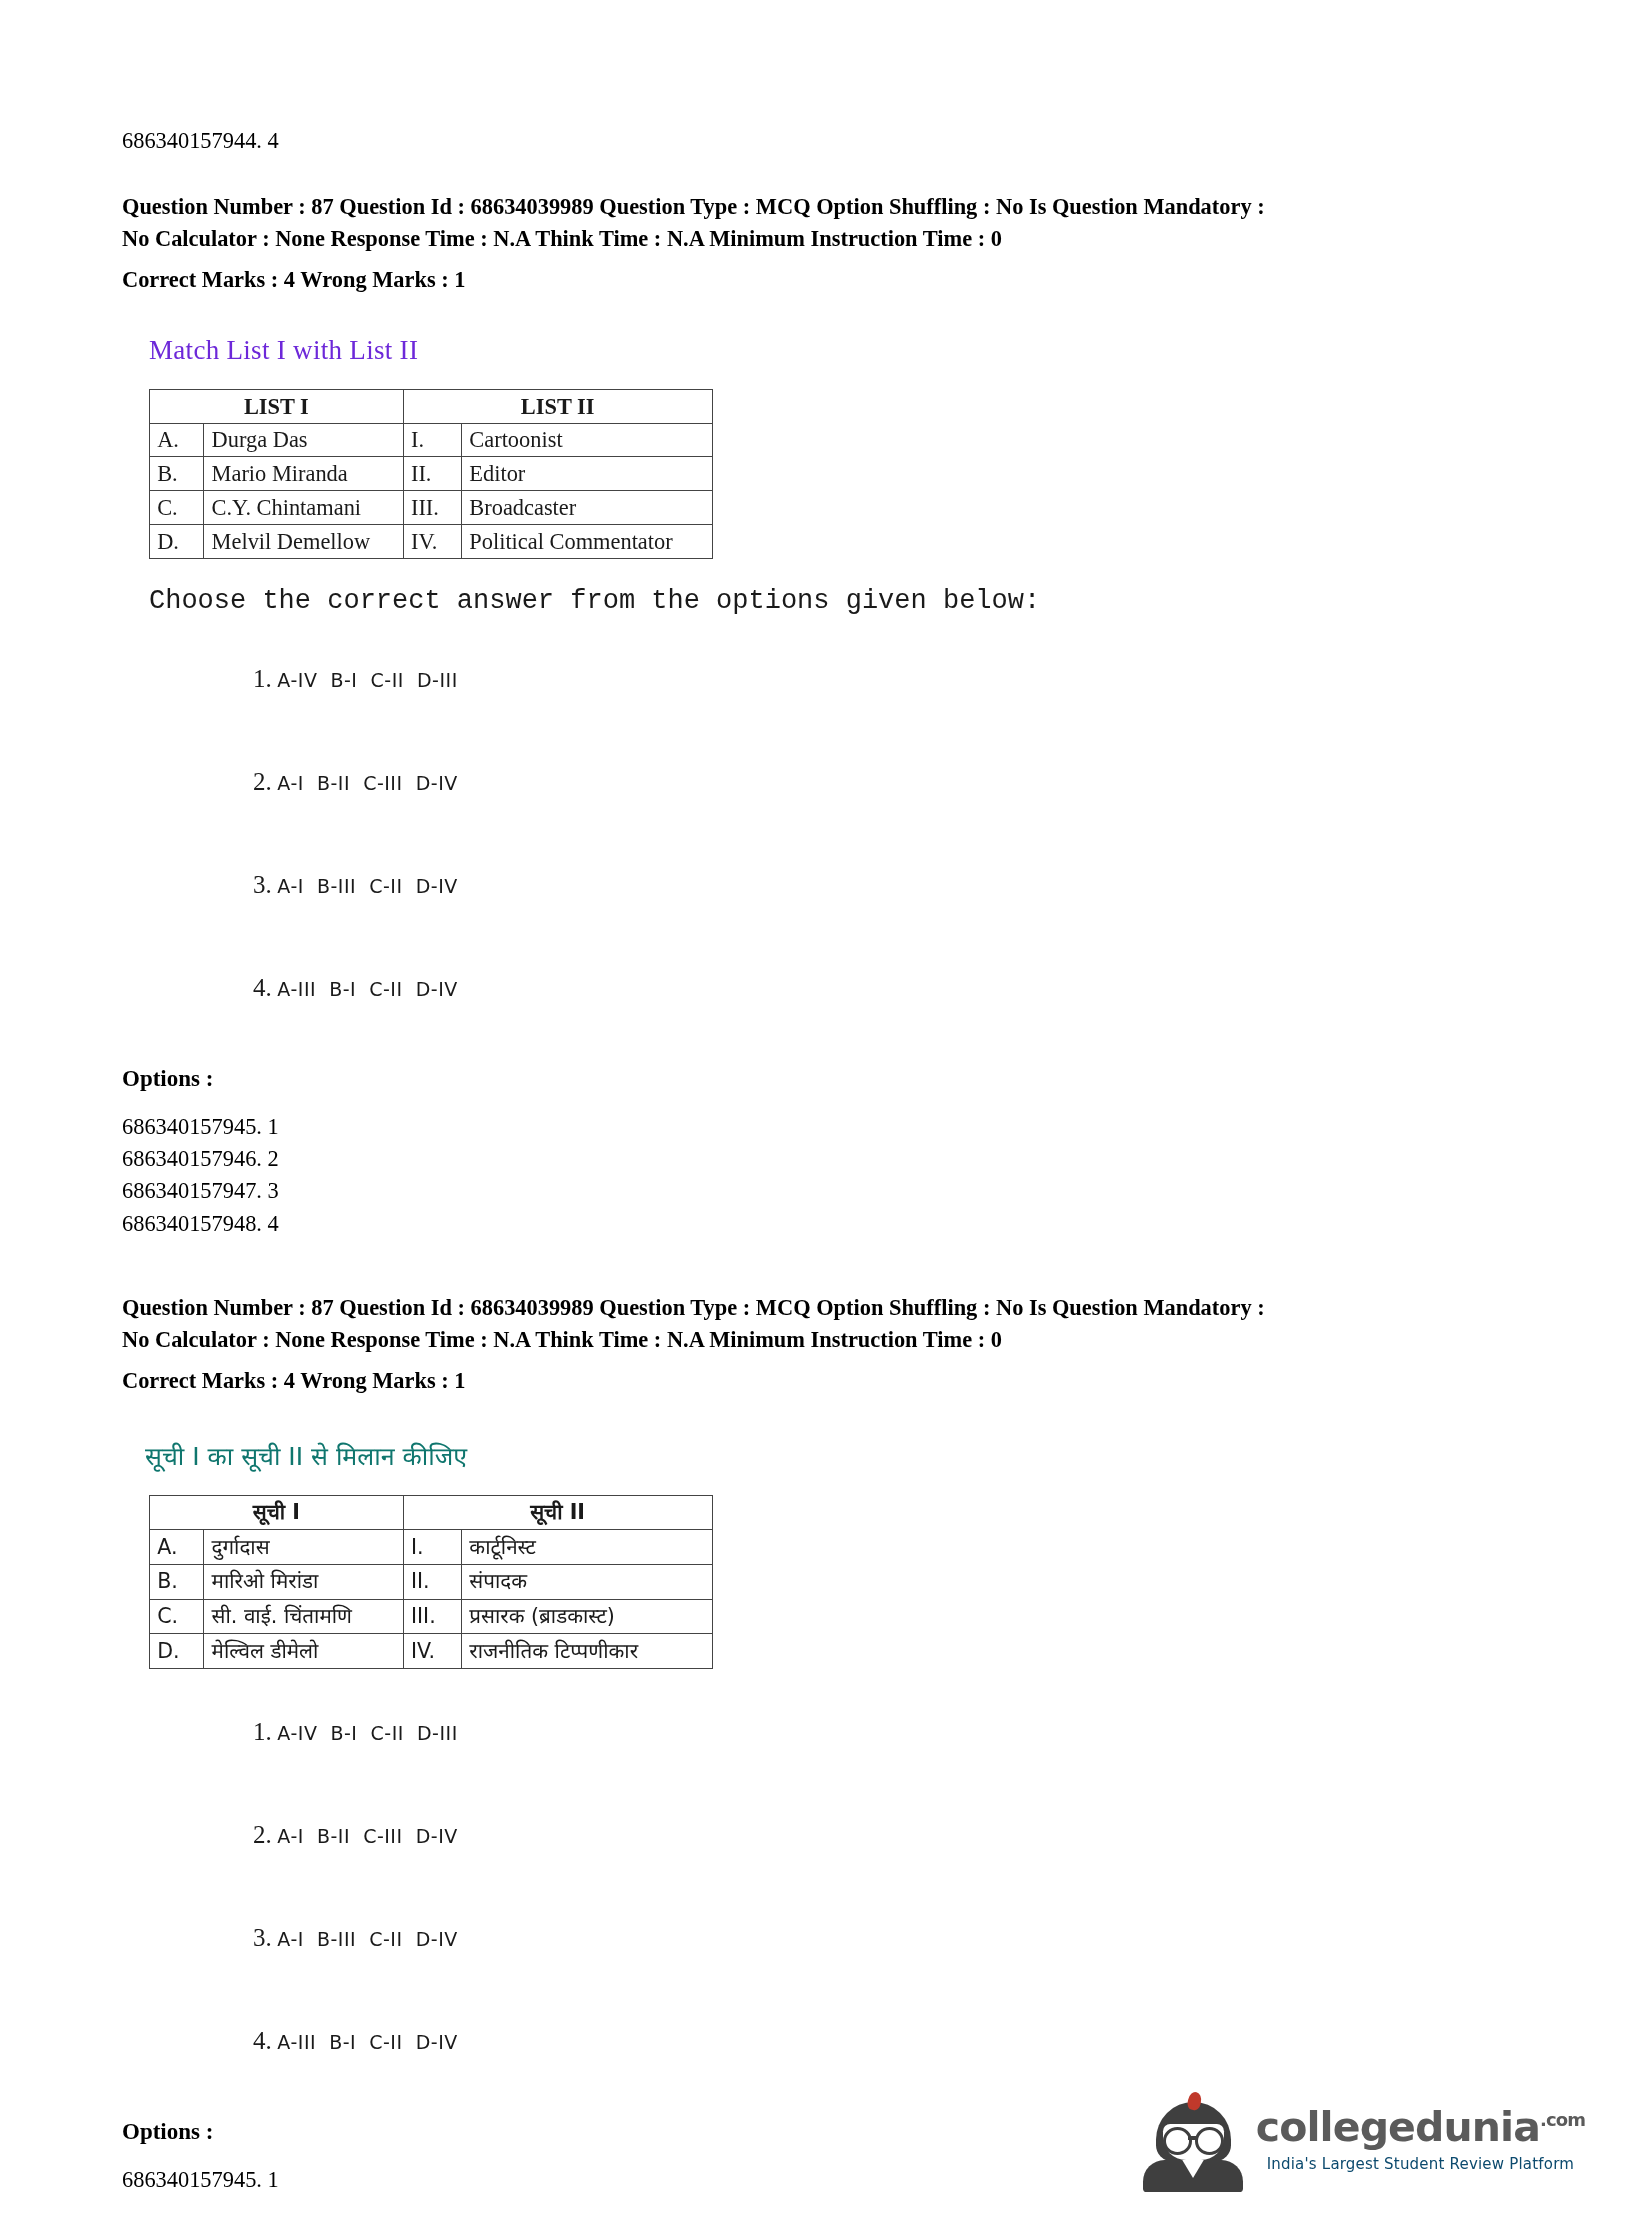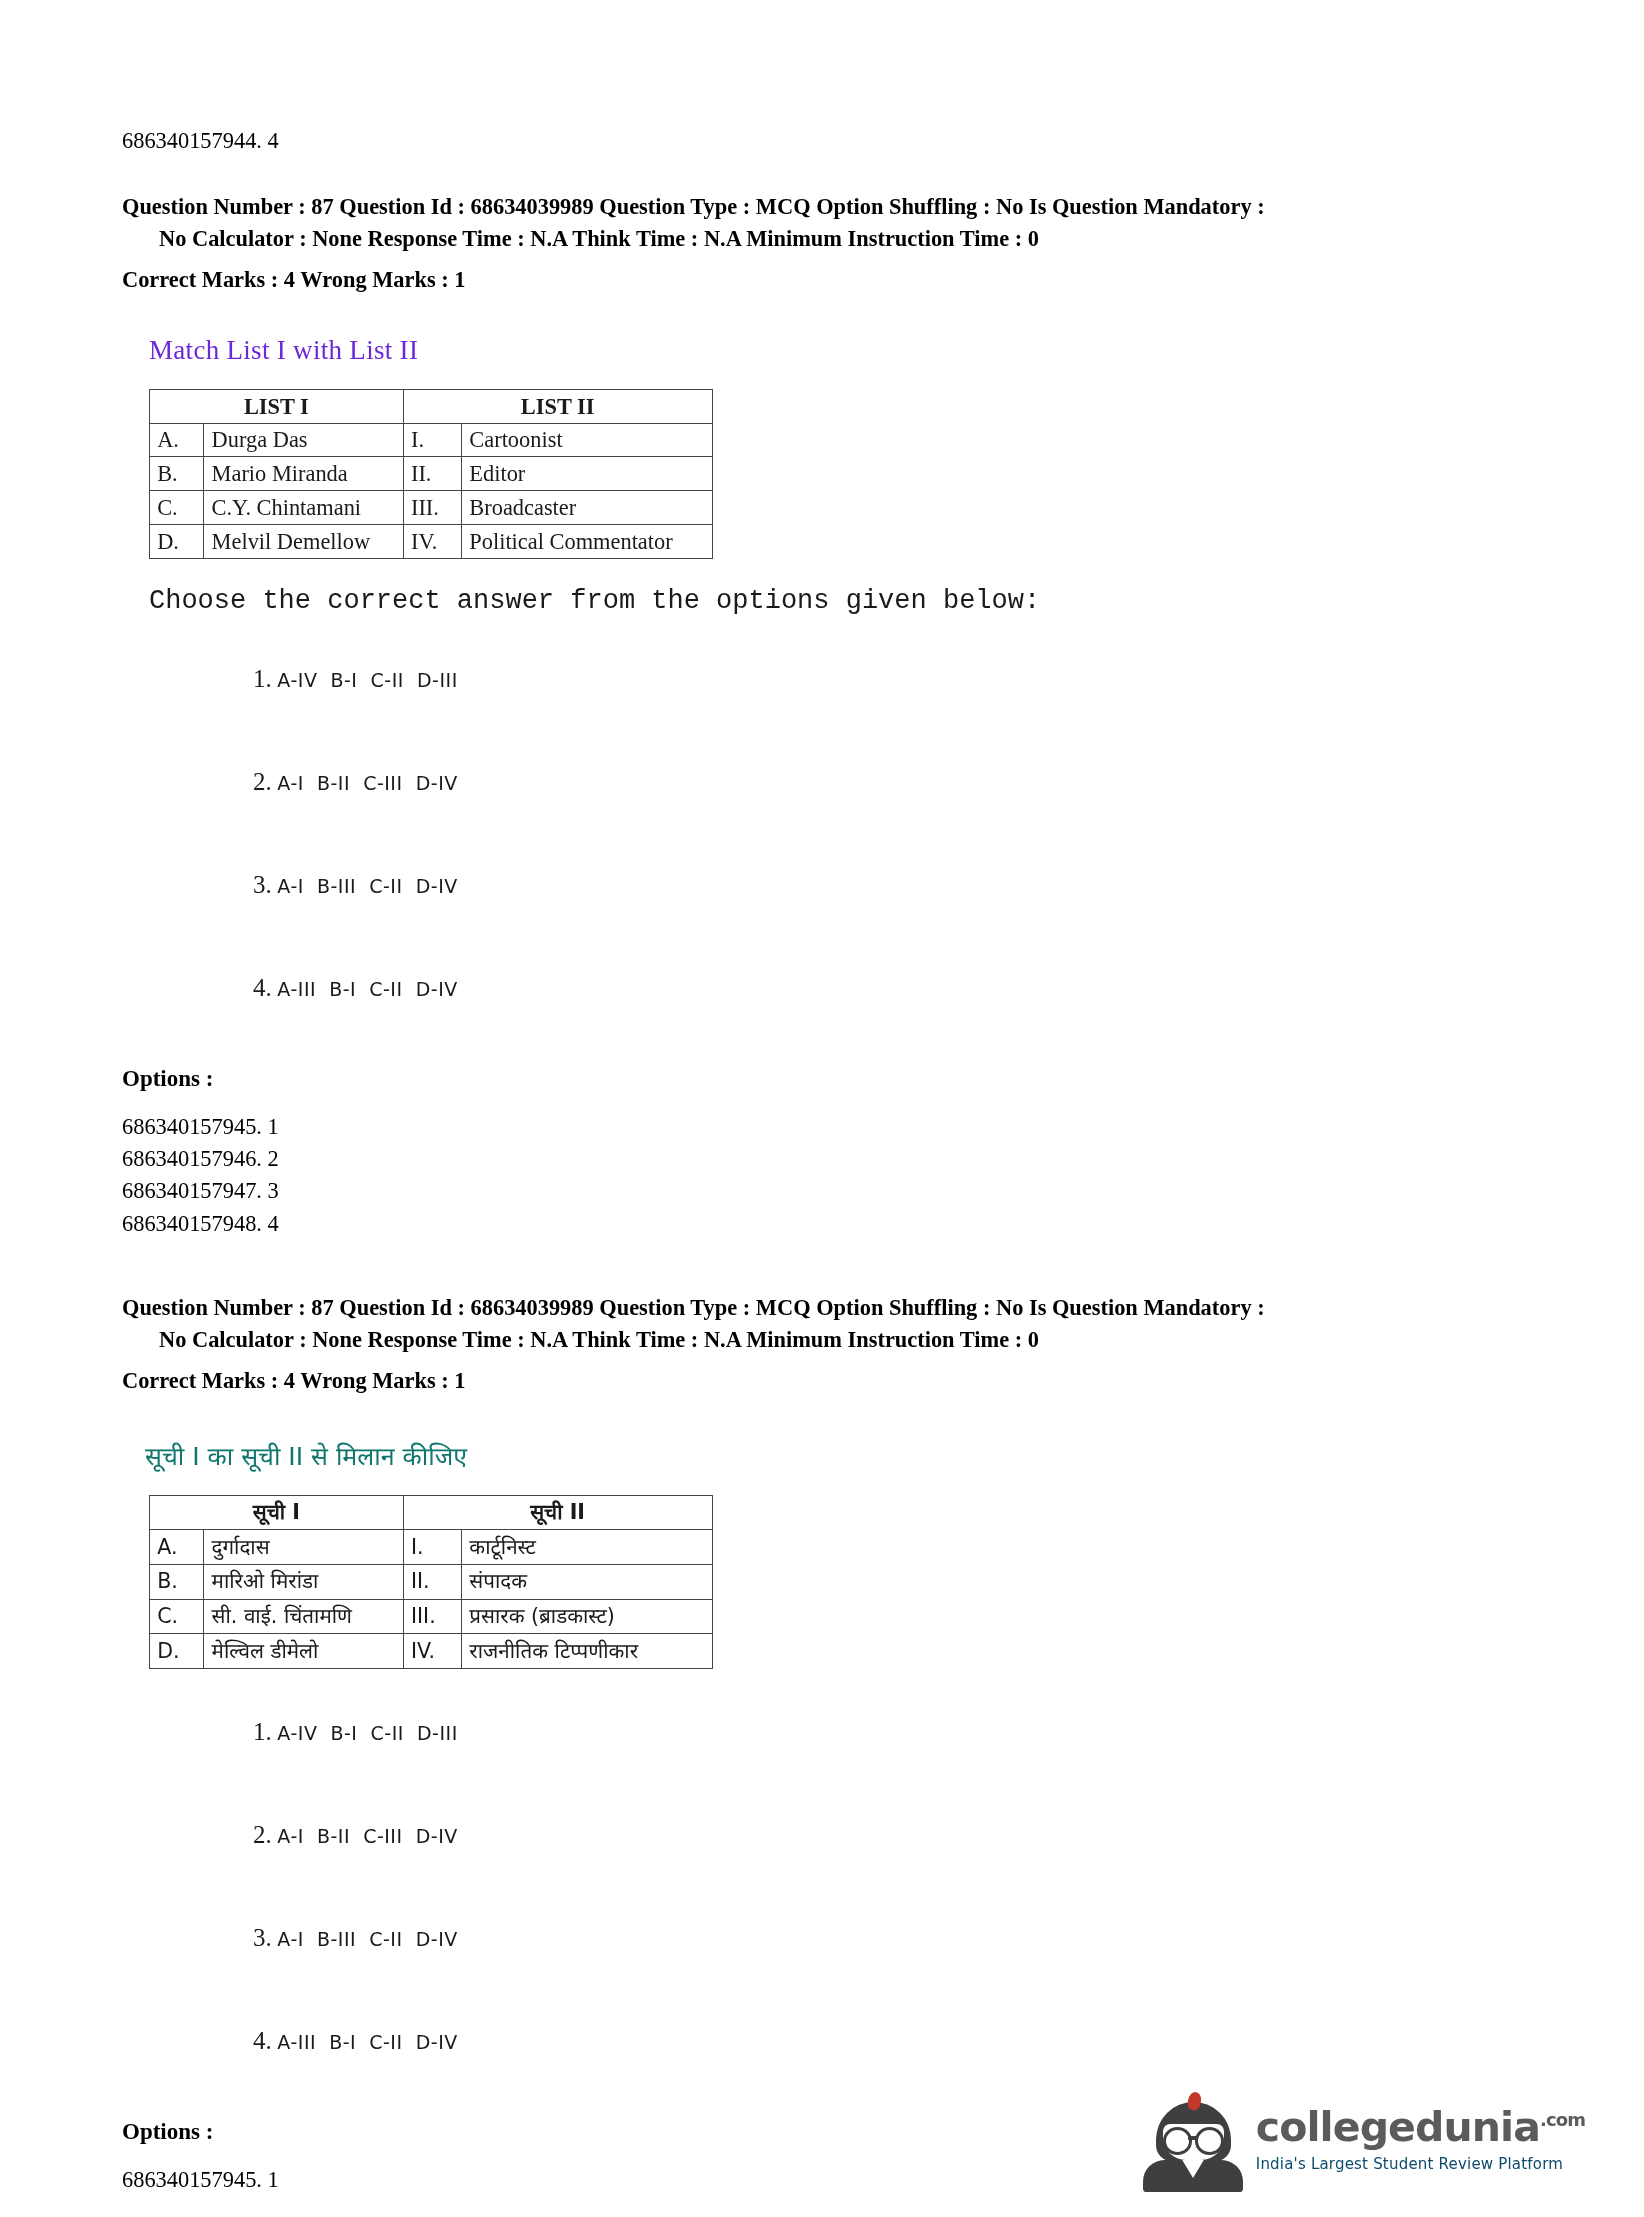--- a/index.html
+++ b/index.html
@@ -35,21 +35,21 @@
     margin-top: 125px;
     line-height: 1.45;
   }
 
   .qmeta {
     font-weight: bold;
     font-size: 22.4px;
     line-height: 1.42;
     font-family: "Liberation Serif", serif;
   }
-  .qmeta .line2 { display: block; margin-left: 37px; }
+  .qmeta .line2 { display: block; }
   .qmeta .line3 { display: block; margin-top: 9px; }
 
   .block {
     margin-top: 34px;
   }
 
   .stem {
     font-family: "Liberation Serif", serif;
     font-size: 27px;
     color: #6d28d9;
@@ -159,20 +159,21 @@
   }
   .wm-logo {
     position: relative;
     width: 100px;
     height: 104px;
   }
   .wm-text {
     display: flex;
     flex-direction: column;
     justify-content: center;
+    align-items: center;
   }
   .wm-name {
     font-family: "DejaVu Sans", sans-serif;
     font-size: 41px;
     font-weight: bold;
     color: #5b5b5b;
     letter-spacing: -0.9px;
     line-height: 1;
   }
   .wm-name .dotcom {

